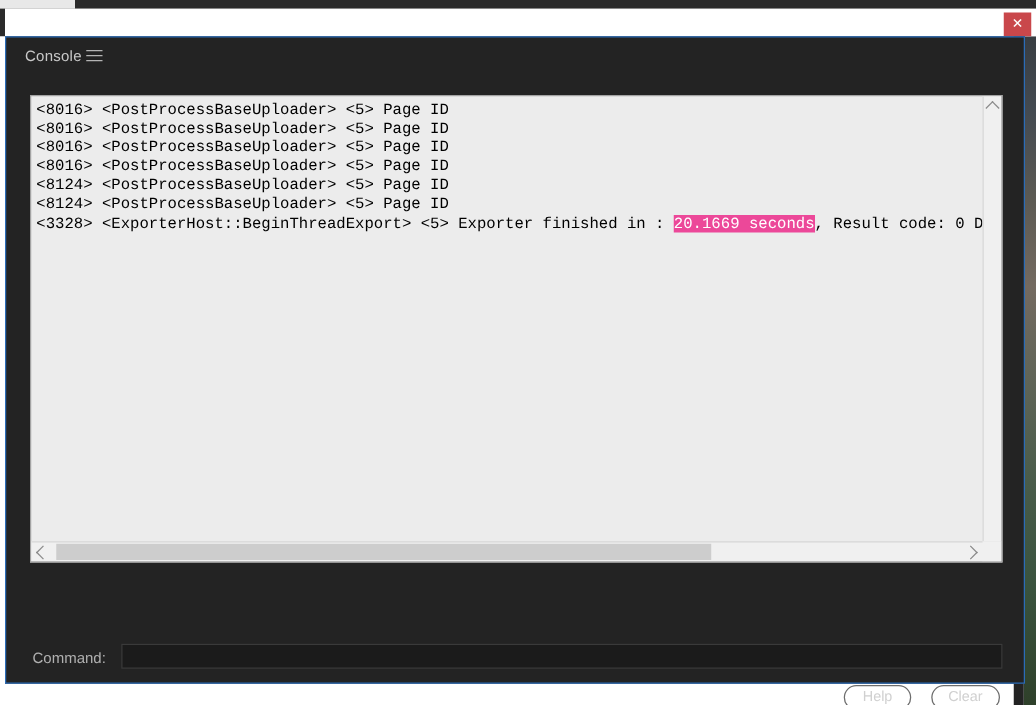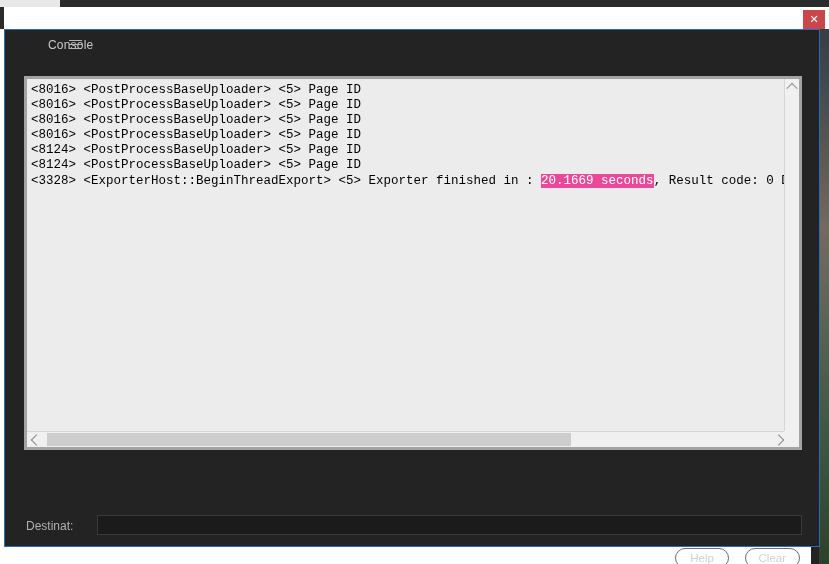--- a/index.html
+++ b/index.html
@@ -94,42 +94,41 @@
     position: absolute;
     left: 0; top: 0;
     width: 100%; height: 33px;
   }
   #console-title {
     position: absolute;
     left: 15px; top: 8px;
     color: #c8c8c8;
     font-size: 12px;
     letter-spacing: .2px;
-    margin-left: 28px;
   }
   #console-menu-icon {
     position: absolute;
     left: 64px; top: 10px;
     width: 13px; height: 11px;
     cursor: pointer;
   }
   #console-menu-icon i {
     display: block;
     height: 1px;
     background: #b4b4b4;
     margin-bottom: 3px;
   }
 
   
   #log-area {
     position: absolute;
     left: 19px; top: 46px;
     width: 778px; height: 374px;
     background: #ececec;
-    border: 3px solid #a3a3a3;
+    border: 1px solid #a3a3a3;
     box-sizing: border-box;
     overflow: hidden;
   }
   #log-lines {
     position: absolute;
     left: 0; top: 0;
     width: 762px; height: 372px;
     padding: 4px 0 0 4px;
     box-sizing: border-box;
     overflow: hidden;
@@ -319,21 +318,21 @@
       </div>
       <div id="hs-thumb"></div>
       <div id="hs-right" class="hs-arrow">
         <span class="chev right"></span>
       </div>
     </div>
     <div id="hs-corner"></div>
   </div>
 
   <div id="command-row">
-    <div id="command-label">Destinat:</div>
+    <div id="command-label">Command:</div>
     <input id="command-input" type="text" placeholder="" style="">
   </div>
 
   <div id="button-row">
     <button class="pill-btn">Help</button>
     <button class="pill-btn">Clear</button>
   </div>
 
 </div>
 

